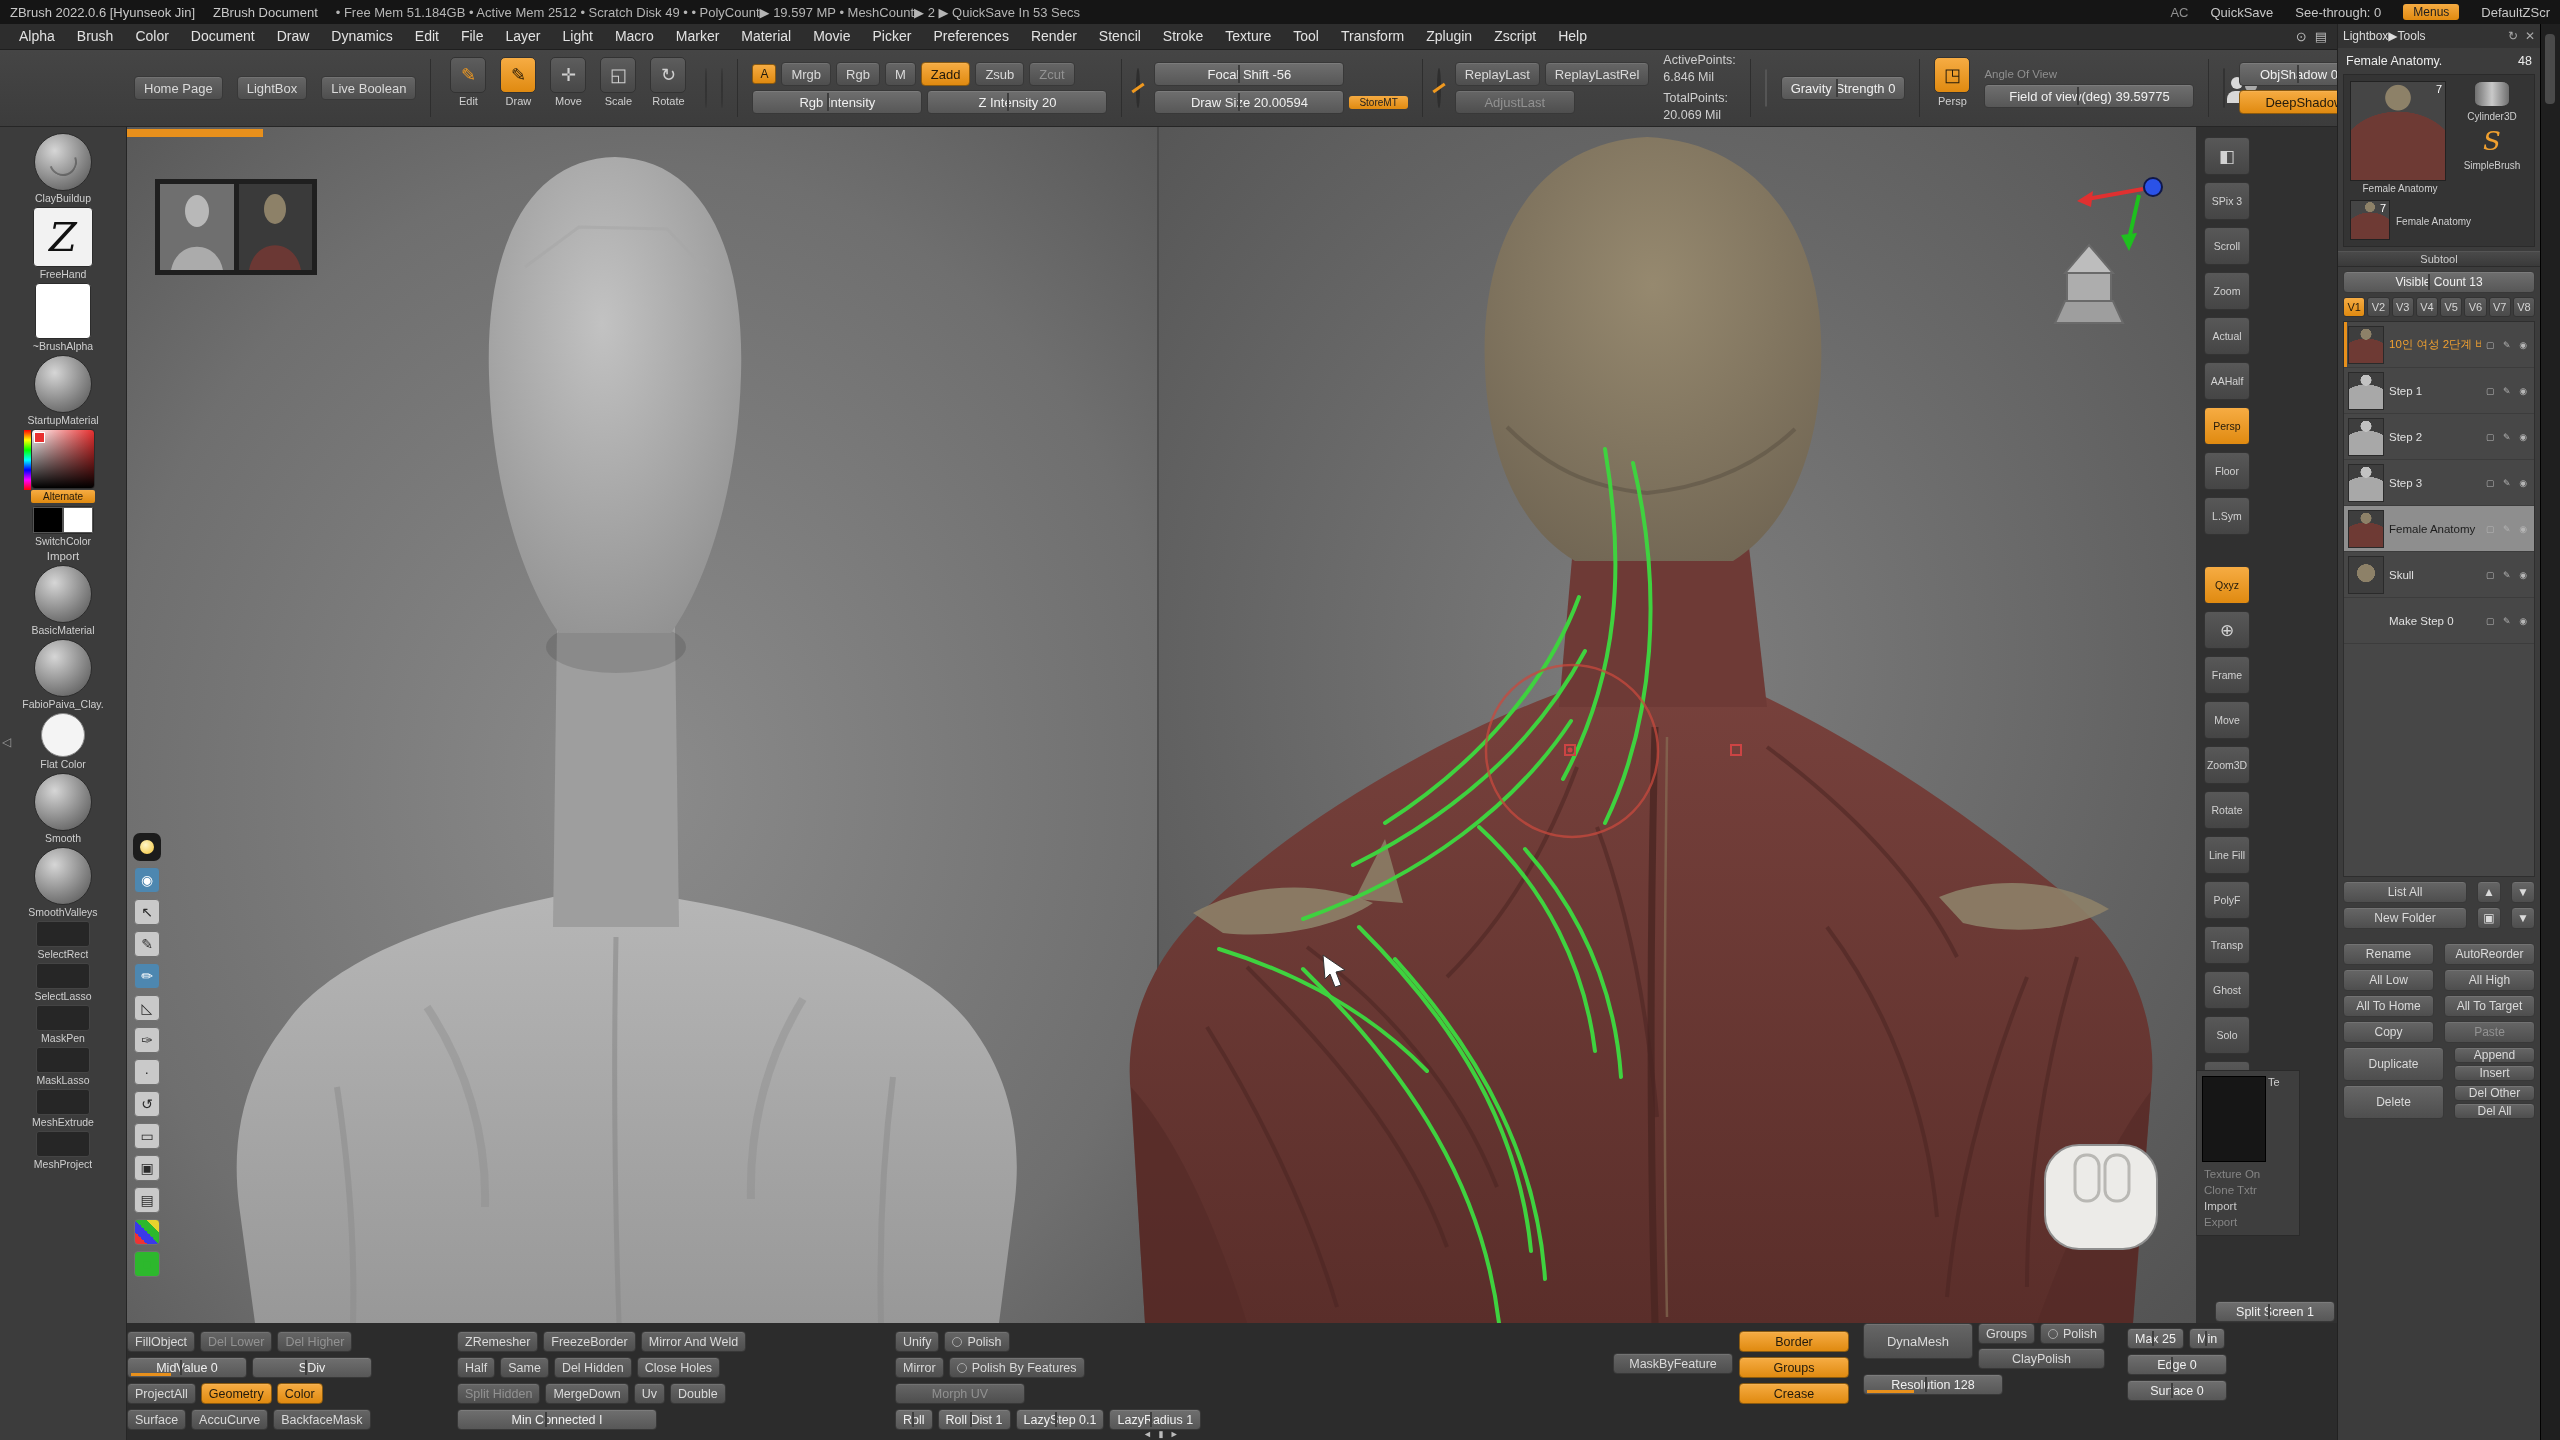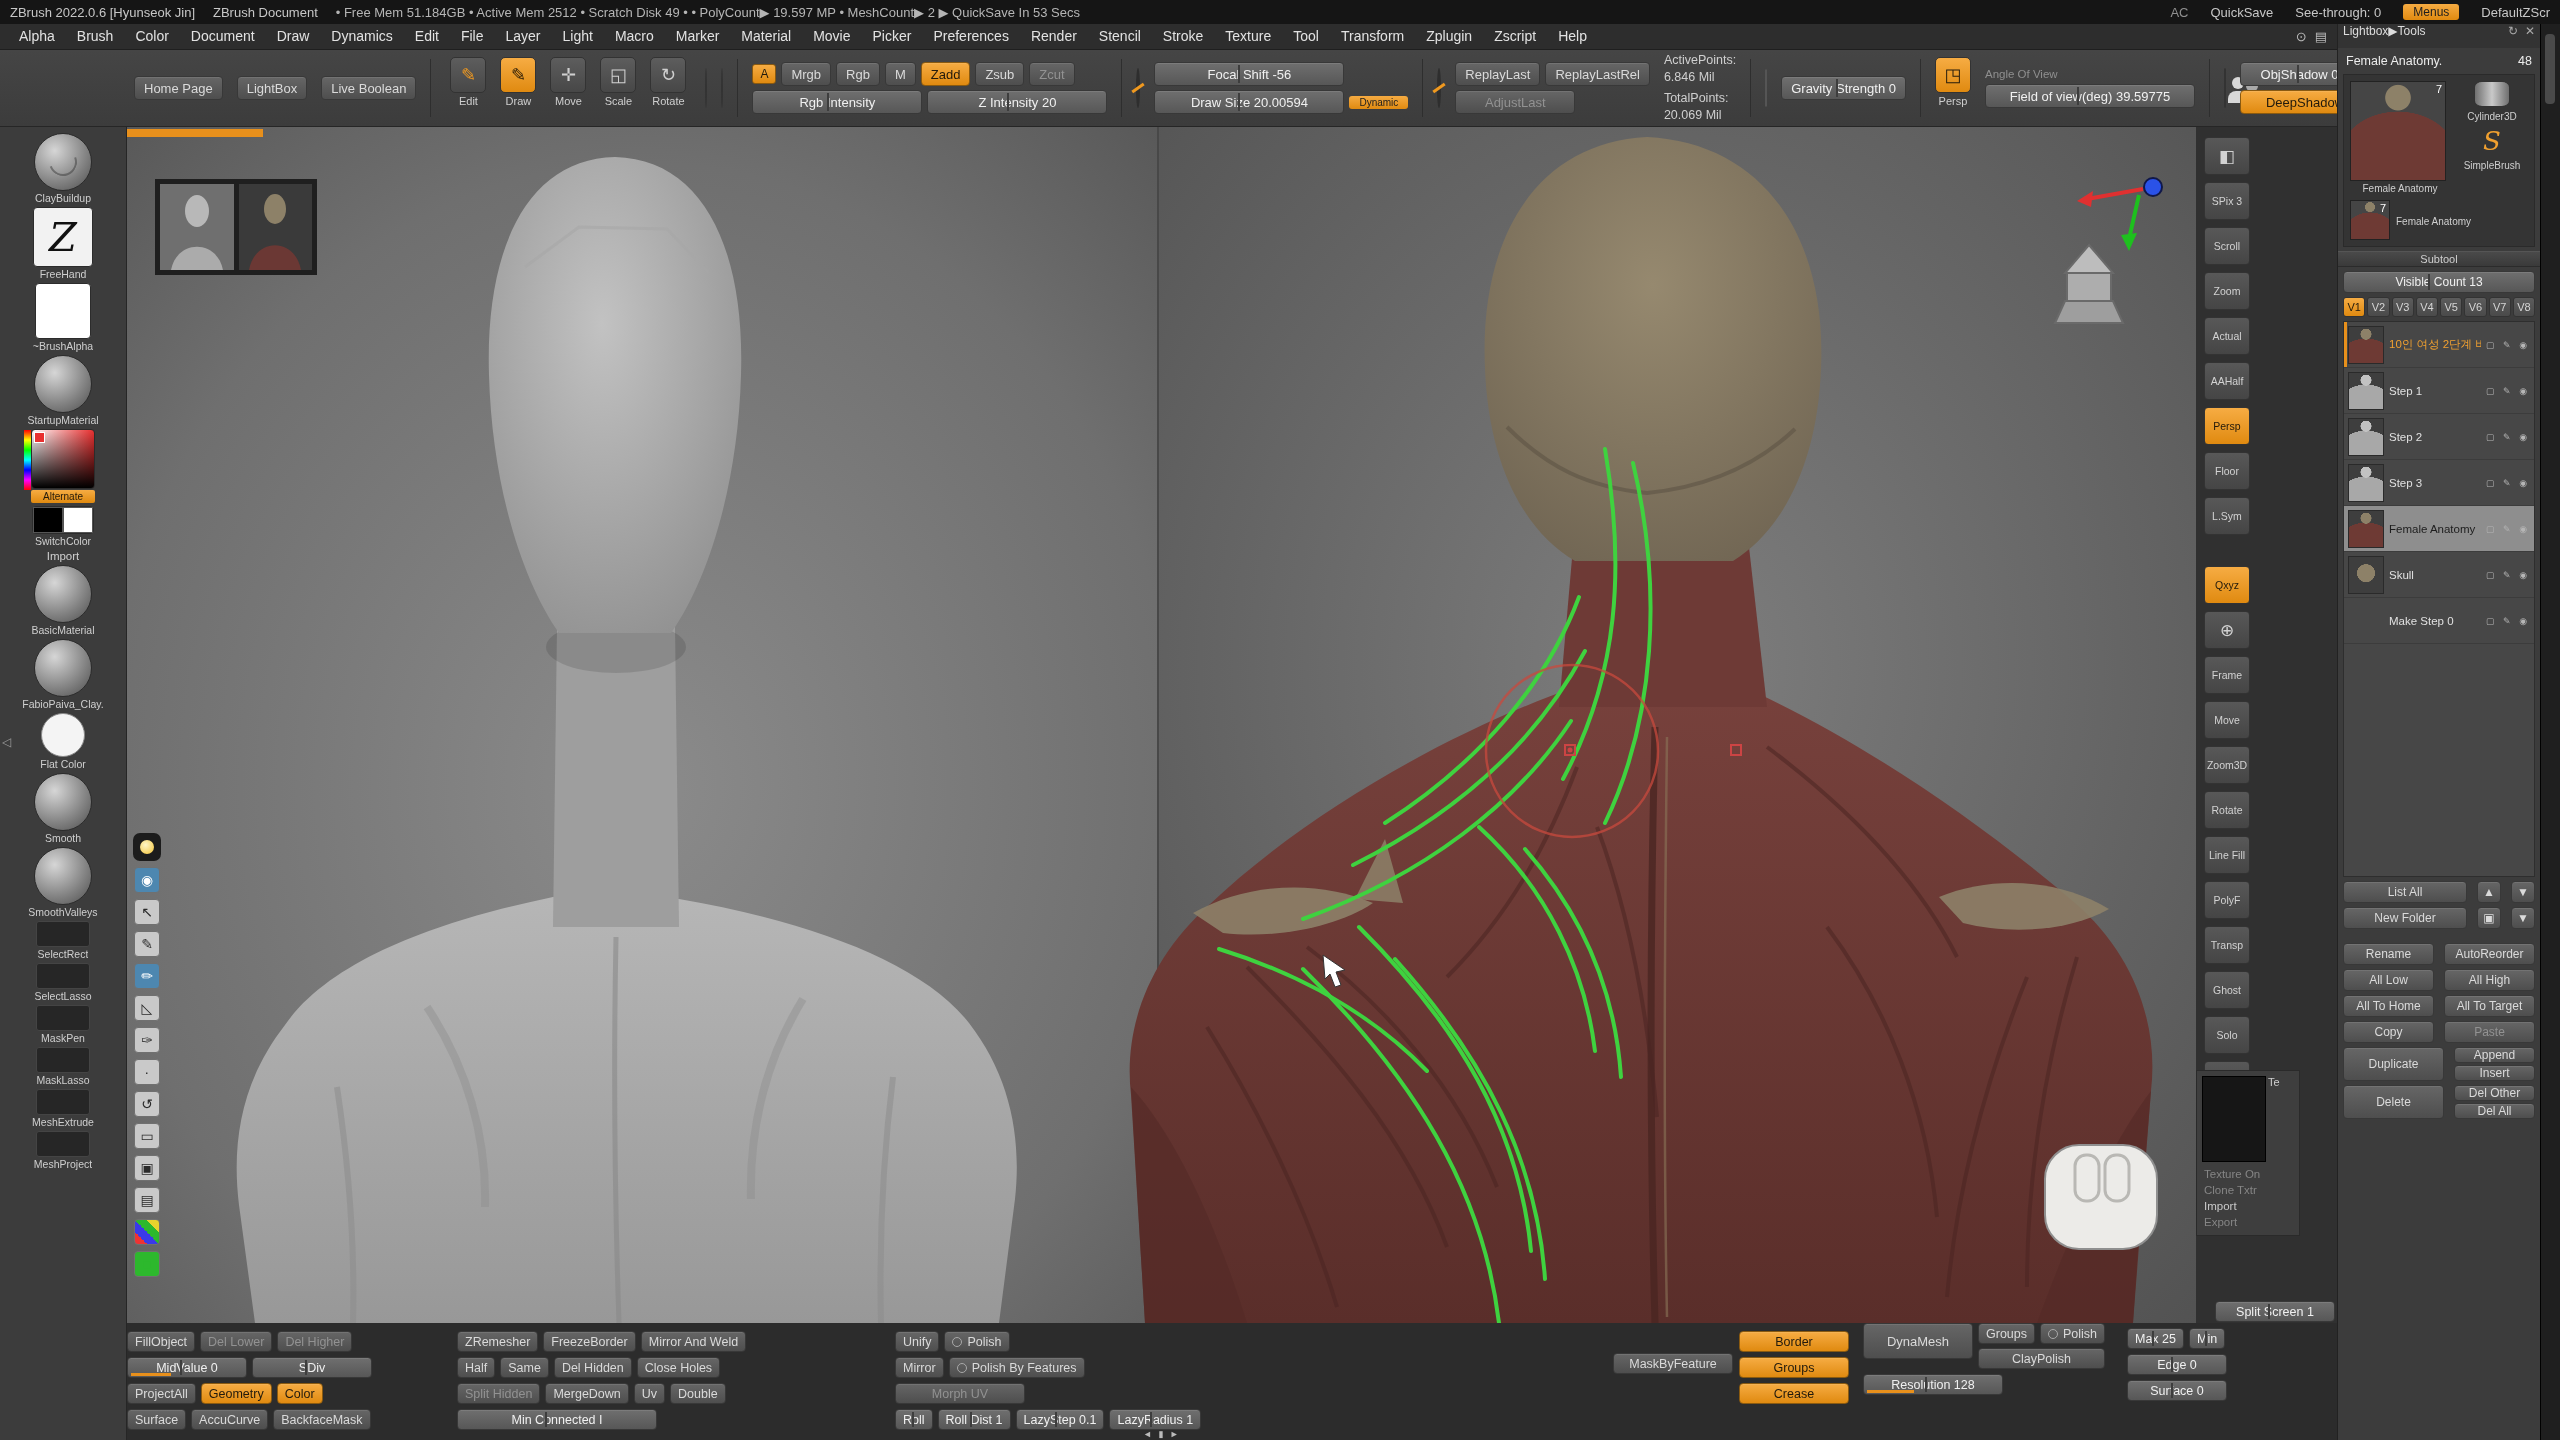--- a/index.html
+++ b/index.html
@@ -90,21 +90,21 @@
 .shelf-btn.ic{font-size:17px}
 .shelf-btn.gap{margin-top:24px}
 #texpanel{position:absolute;left:0px;top:943px;width:104px;background:#3e3e3e;border:1px solid #2a2a2a;padding:5px;display:flex;flex-direction:column;gap:4px}
 #texpanel .tex-thumb{width:64px;height:86px;background:#161616;border:1px solid #000}
 #texpanel .tex-head{display:flex;gap:2px;align-items:flex-start;font-size:11px;color:#cfcfcf}
 #texpanel .tex-item{font-size:11.5px;color:#c9c9c9;padding:2px 2px}
 #texpanel .tex-item.dim{color:#858585}
 
 
 #panel{position:absolute;left:2337px;top:24px;width:203px;height:1416px;background:#3c3c3c;border-left:1px solid #222;display:flex;flex-direction:column;padding:0 5px 4px 5px;gap:4px;overflow:hidden}
-.panel-top{height:24px;background:#333;display:flex;align-items:flex-start;font-size:12px;color:#ddd;padding:0 5px;gap:6px;margin:0 -5px}
+.panel-top{height:24px;background:#333;display:flex;align-items:center;font-size:12px;color:#ddd;padding:0 5px;gap:6px;margin:0 -5px}
 .panel-top .pticons{margin-left:auto;display:flex;gap:7px;color:#aaa}
 .toolrow{display:flex;font-size:12.5px;color:#ececec;padding:2px 3px}
 .toolrow .val{margin-left:auto}
 .thumbs{background:#343434;border:1px solid #2a2a2a;padding:6px;display:grid;grid-template-columns:100px 1fr;gap:6px}
 .bigthumb{width:96px;height:100px;position:relative;border:1px solid #222}
 .fig-red{background:radial-gradient(circle at 50% 16%,#8d8168 0 13%,rgba(0,0,0,0) 14%),radial-gradient(62% 46% at 50% 76%,#6e3a34 0 99%,rgba(0,0,0,0) 100%),#454545}
 .badge7{position:absolute;right:3px;top:1px;font-size:11px;color:#fff}
 .tlabel{font-size:10px;color:#cfcfcf;text-align:center;margin-top:2px}
 .minicol{display:flex;flex-direction:column;align-items:center;gap:2px}
 .cyl{width:36px;height:26px;border-radius:8px/6px;background:linear-gradient(90deg,#6f6f6f,#c9c9c9 50%,#6f6f6f);border:1px solid #333}
@@ -249,21 +249,21 @@
         <span class="btn slider dim" style="width:170px">Rgb Intensity</span>
         <span class="btn slider" style="width:180px">Z Intensity 20</span>
       </span>
     </span>
     <span class="ts-sep"></span>
     <span class="dial"></span>
     <span class="col">
       <span class="btn slider" style="width:190px">Focal Shift -56</span>
       <span class="row">
         <span class="btn slider" style="width:190px">Draw Size 20.00594</span>
-        <span class="chip orange" style="font-size:10px">Dynamic</span>
+        <span class="chip orange" style="font-size:10px">StoreMT</span>
       </span>
     </span>
     <span class="ts-sep"></span>
     <span class="dial"></span>
     <span class="col">
       <span class="row">
         <span class="btn">ReplayLast</span>
         <span class="btn">ReplayLastRel</span>
       </span>
       <span class="btn dim" style="width:120px">AdjustLast</span>

